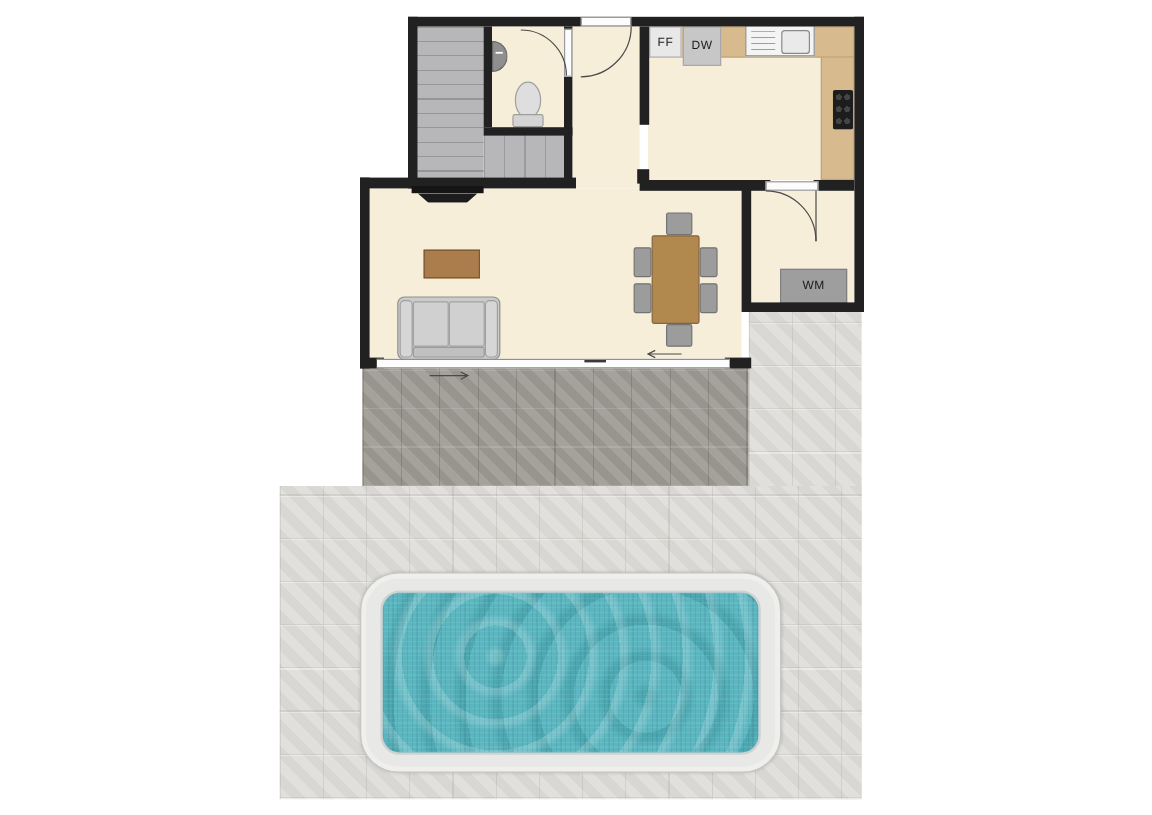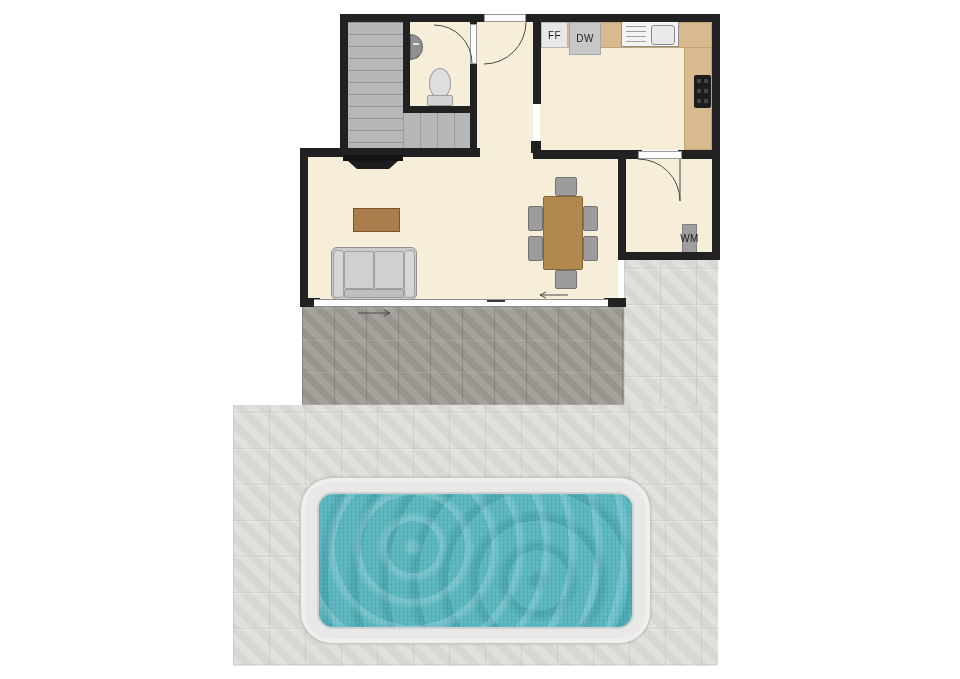--- a/index.html
+++ b/index.html
@@ -100,21 +100,21 @@
   </div>
   <div class="abs z4 appl dw" style="left:569px;top:22px;width:32px;height:33px">
     <span>DW</span>
   </div>
   <div class="abs z4 sinkunit" style="left:621px;top:21px;width:58px;height:26px">
     <div class="abs drainer" style="left:4px;top:4px;width:20px;height:17px"></div>
     <div class="abs basin" style="left:29px;top:3px;width:24px;height:20px"></div>
   </div>
   <div class="abs z4 hob" style="left:694px;top:75px;width:17px;height:33px"></div>
 
-  <div class="abs z4 appl wm" style="left:682px;top:224px;width:15px;height:29px">
+  <div class="abs z4 appl wm" style="left:650px;top:224px;width:56px;height:29px">
     <span>WM</span>
   </div>
 
   <div class="abs z4 basin-b" style="left:410px;top:34px;width:13px;height:26px"></div>
   <div class="abs z4 toilet-bowl" style="left:429px;top:68px;width:22px;height:31px"></div>
   <div class="abs z4 toilet-cistern" style="left:427px;top:95px;width:26px;height:11px"></div>
 
   <div class="abs z6 tv-screen" style="left:343px;top:155px;width:60px;height:6px"></div>
   <div class="abs z6 tv-base" style="left:348px;top:161px;width:50px;height:8px"></div>
   <div class="abs z4 ctable" style="left:353px;top:208px;width:47px;height:24px"></div>

